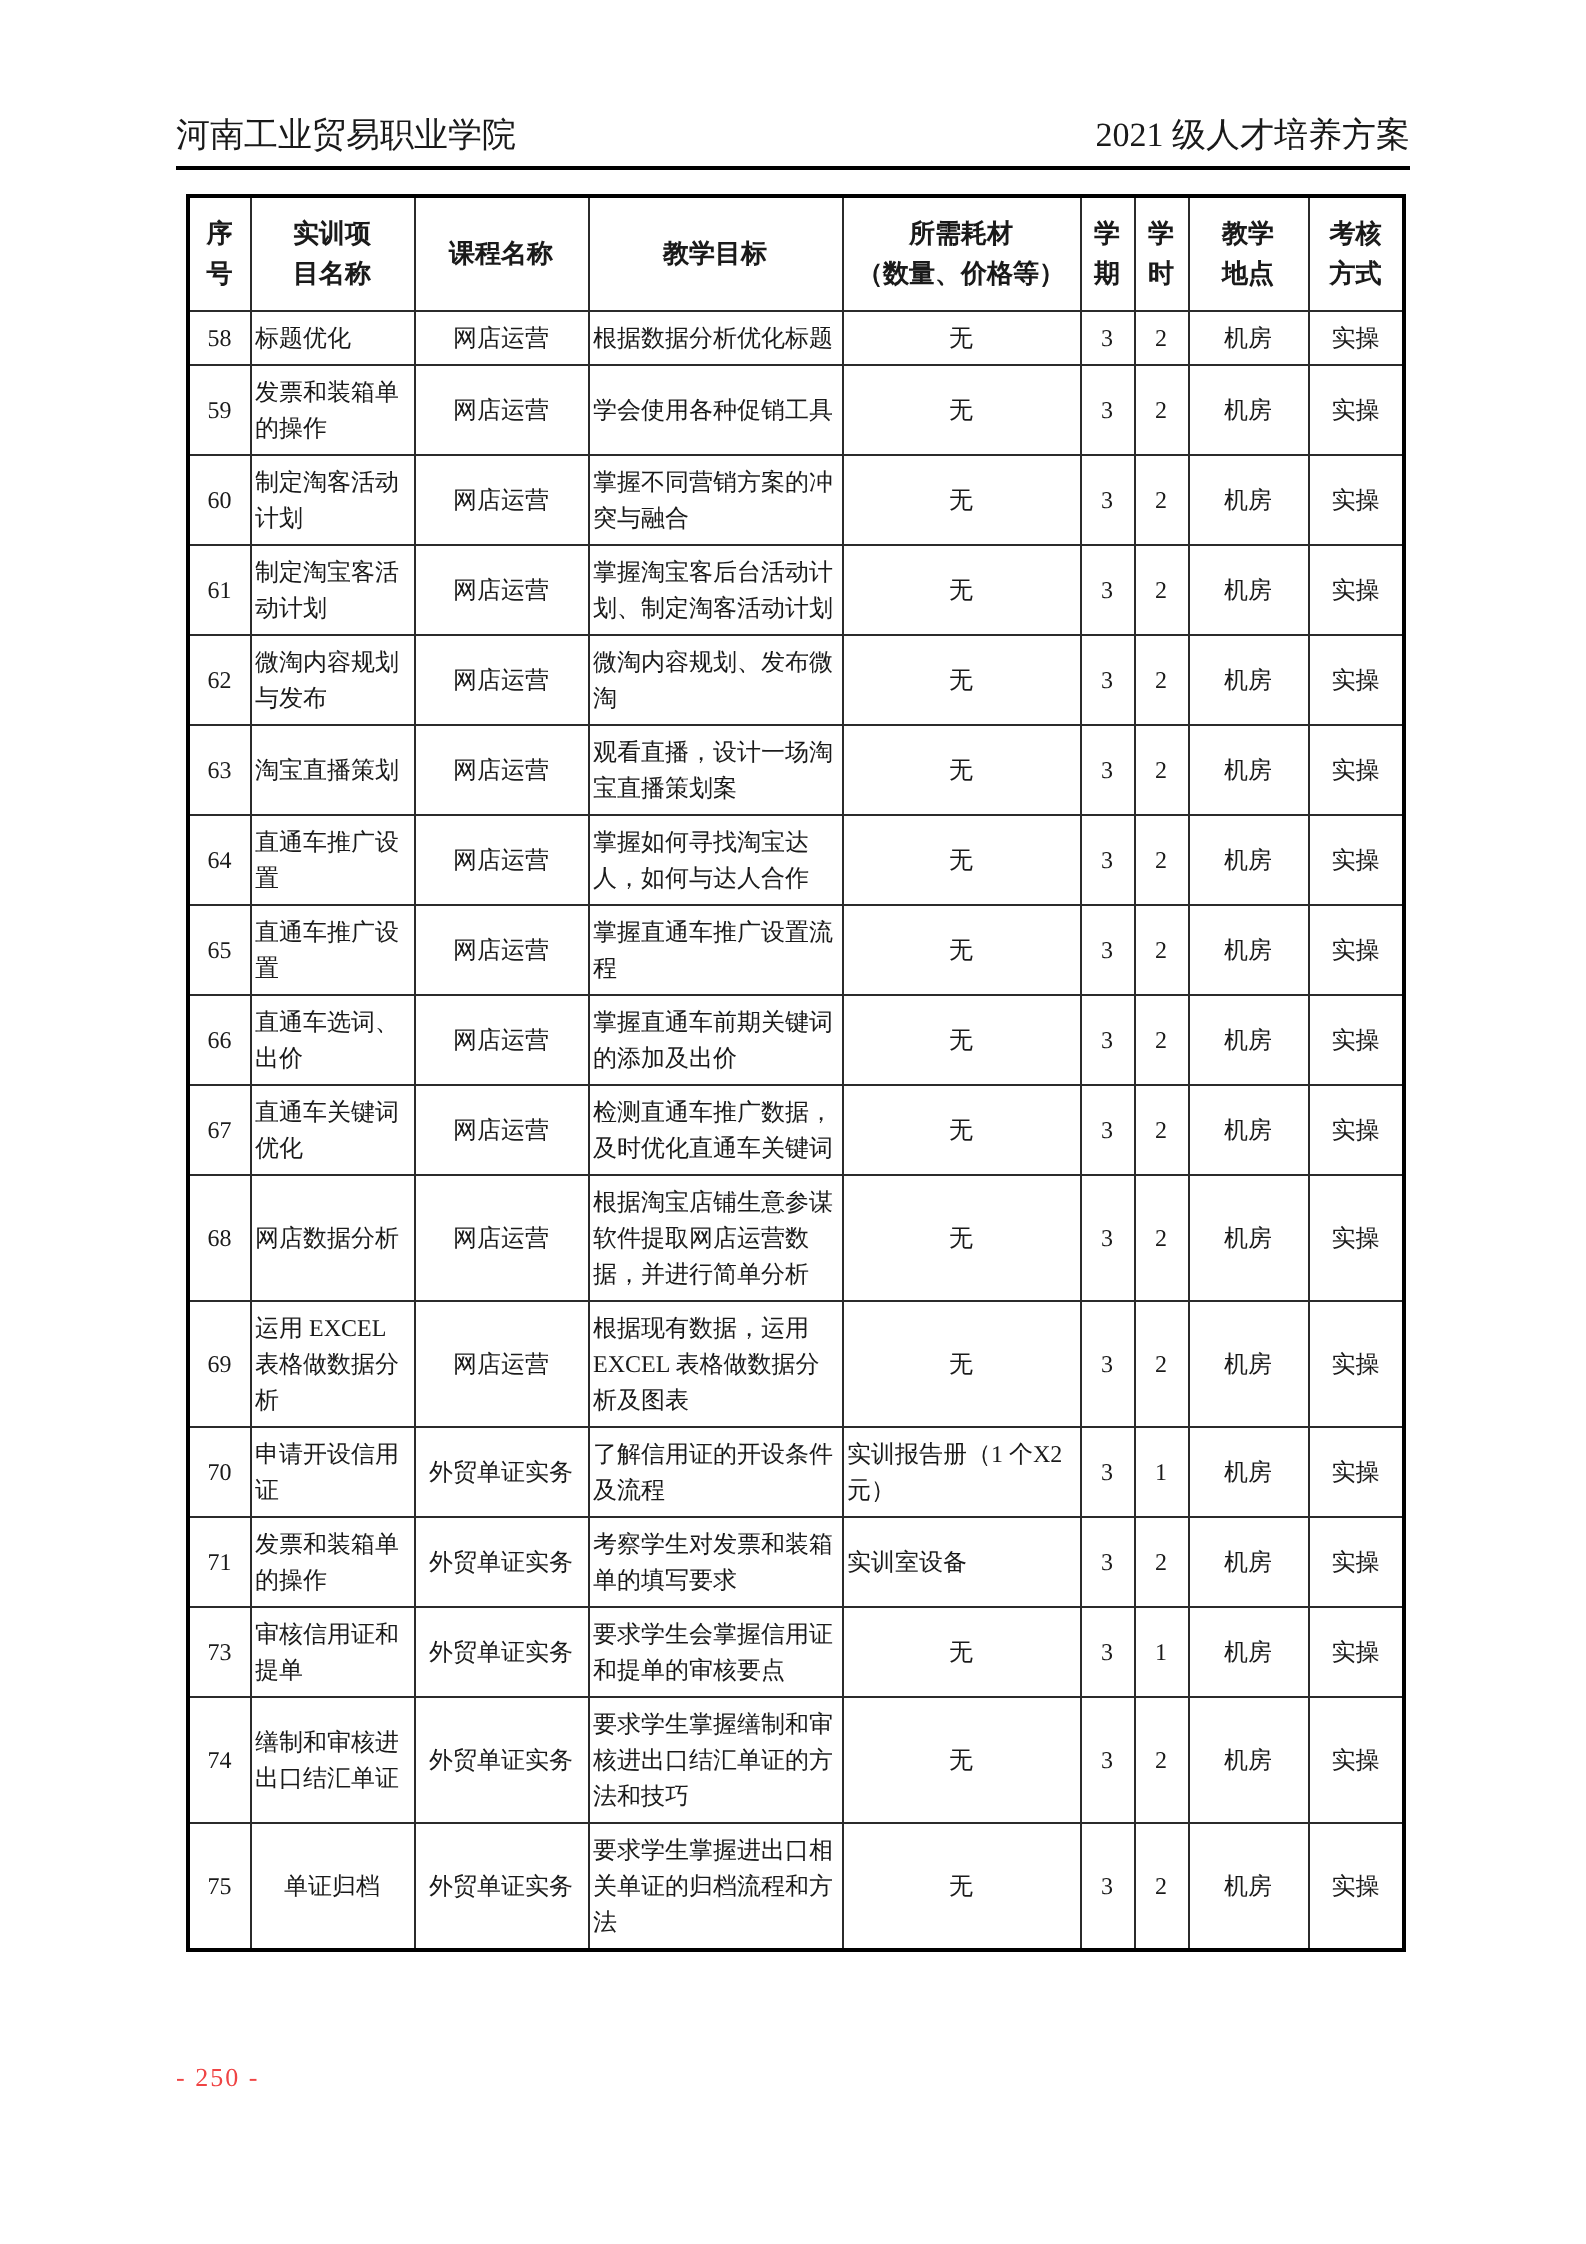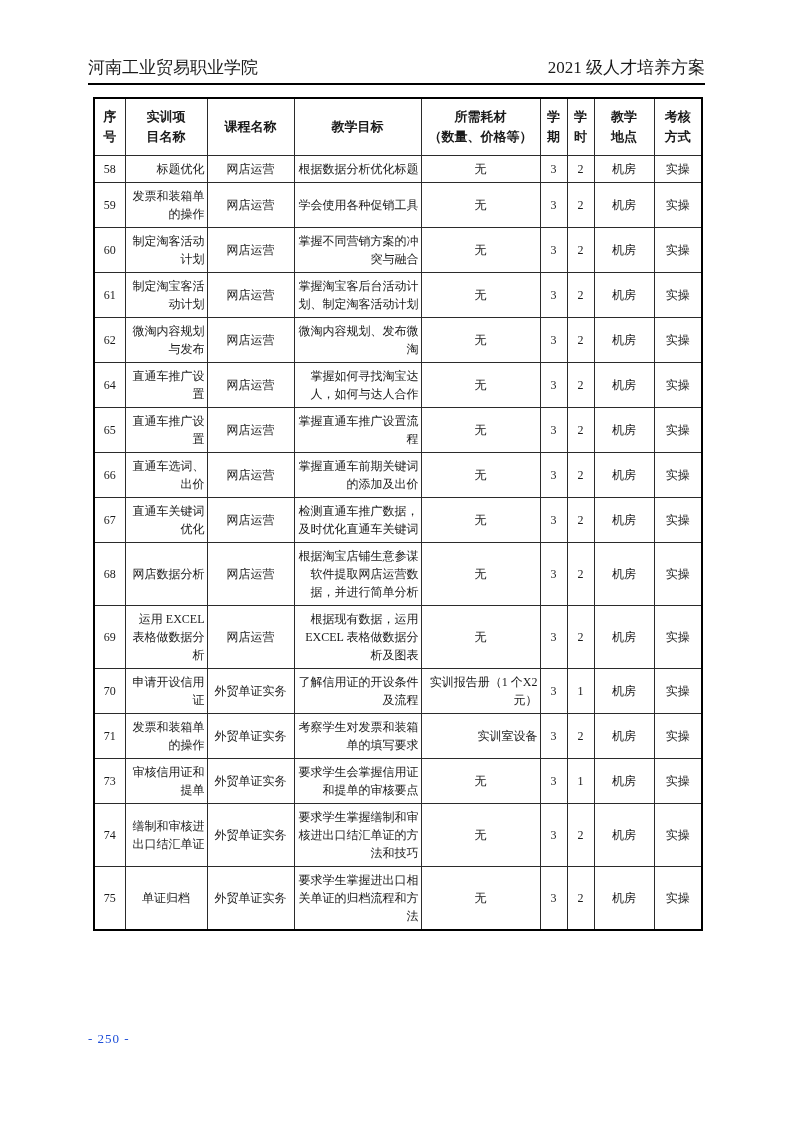--- a/index.html
+++ b/index.html
@@ -62,28 +62,28 @@
     padding: 8px 1px;
     text-align: center;
     white-space: pre-line;
   }
   table.training-table td {
     font-size: 12px;
     line-height: 18px;
     padding: 4px 2px;
   }
   td.al-c { text-align: center; }
-  td.al-l { text-align: right; font-family: Liberation Serif, serif; }
+  td.al-l { text-align: left; font-family: Liberation Serif, serif; }
   .page-footer {
     position: absolute;
     left: 88px;
     top: 1031px;
     font-size: 13px;
     line-height: 16px;
-    color: #1d4ed8;
+    color: #ef4444;
     letter-spacing: 1px;
   }
 </style>
 </head>
 <body>
 
 <div class="page">
 
   <div class="page-header">
     <span class="hdr-left">河南工业贸易职业学院</span>
@@ -173,20 +173,31 @@
             <td class="al-l">微淘内容规划与发布</td>
             <td class="al-c">网店运营</td>
             <td class="al-l">微淘内容规划、发布微淘</td>
             <td class="al-c">无</td>
             <td class="al-c">3</td>
             <td class="al-c">2</td>
             <td class="al-c">机房</td>
             <td class="al-c">实操</td>
           </tr>
           <tr>
+            <td class="al-c">63</td>
+            <td class="al-l">淘宝直播策划</td>
+            <td class="al-c">网店运营</td>
+            <td class="al-l">观看直播，设计一场淘宝直播策划案</td>
+            <td class="al-c">无</td>
+            <td class="al-c">3</td>
+            <td class="al-c">2</td>
+            <td class="al-c">机房</td>
+            <td class="al-c">实操</td>
+          </tr>
+          <tr>
             <td class="al-c">64</td>
             <td class="al-l">直通车推广设置</td>
             <td class="al-c">网店运营</td>
             <td class="al-l">掌握如何寻找淘宝达人，如何与达人合作</td>
             <td class="al-c">无</td>
             <td class="al-c">3</td>
             <td class="al-c">2</td>
             <td class="al-c">机房</td>
             <td class="al-c">实操</td>
           </tr>

